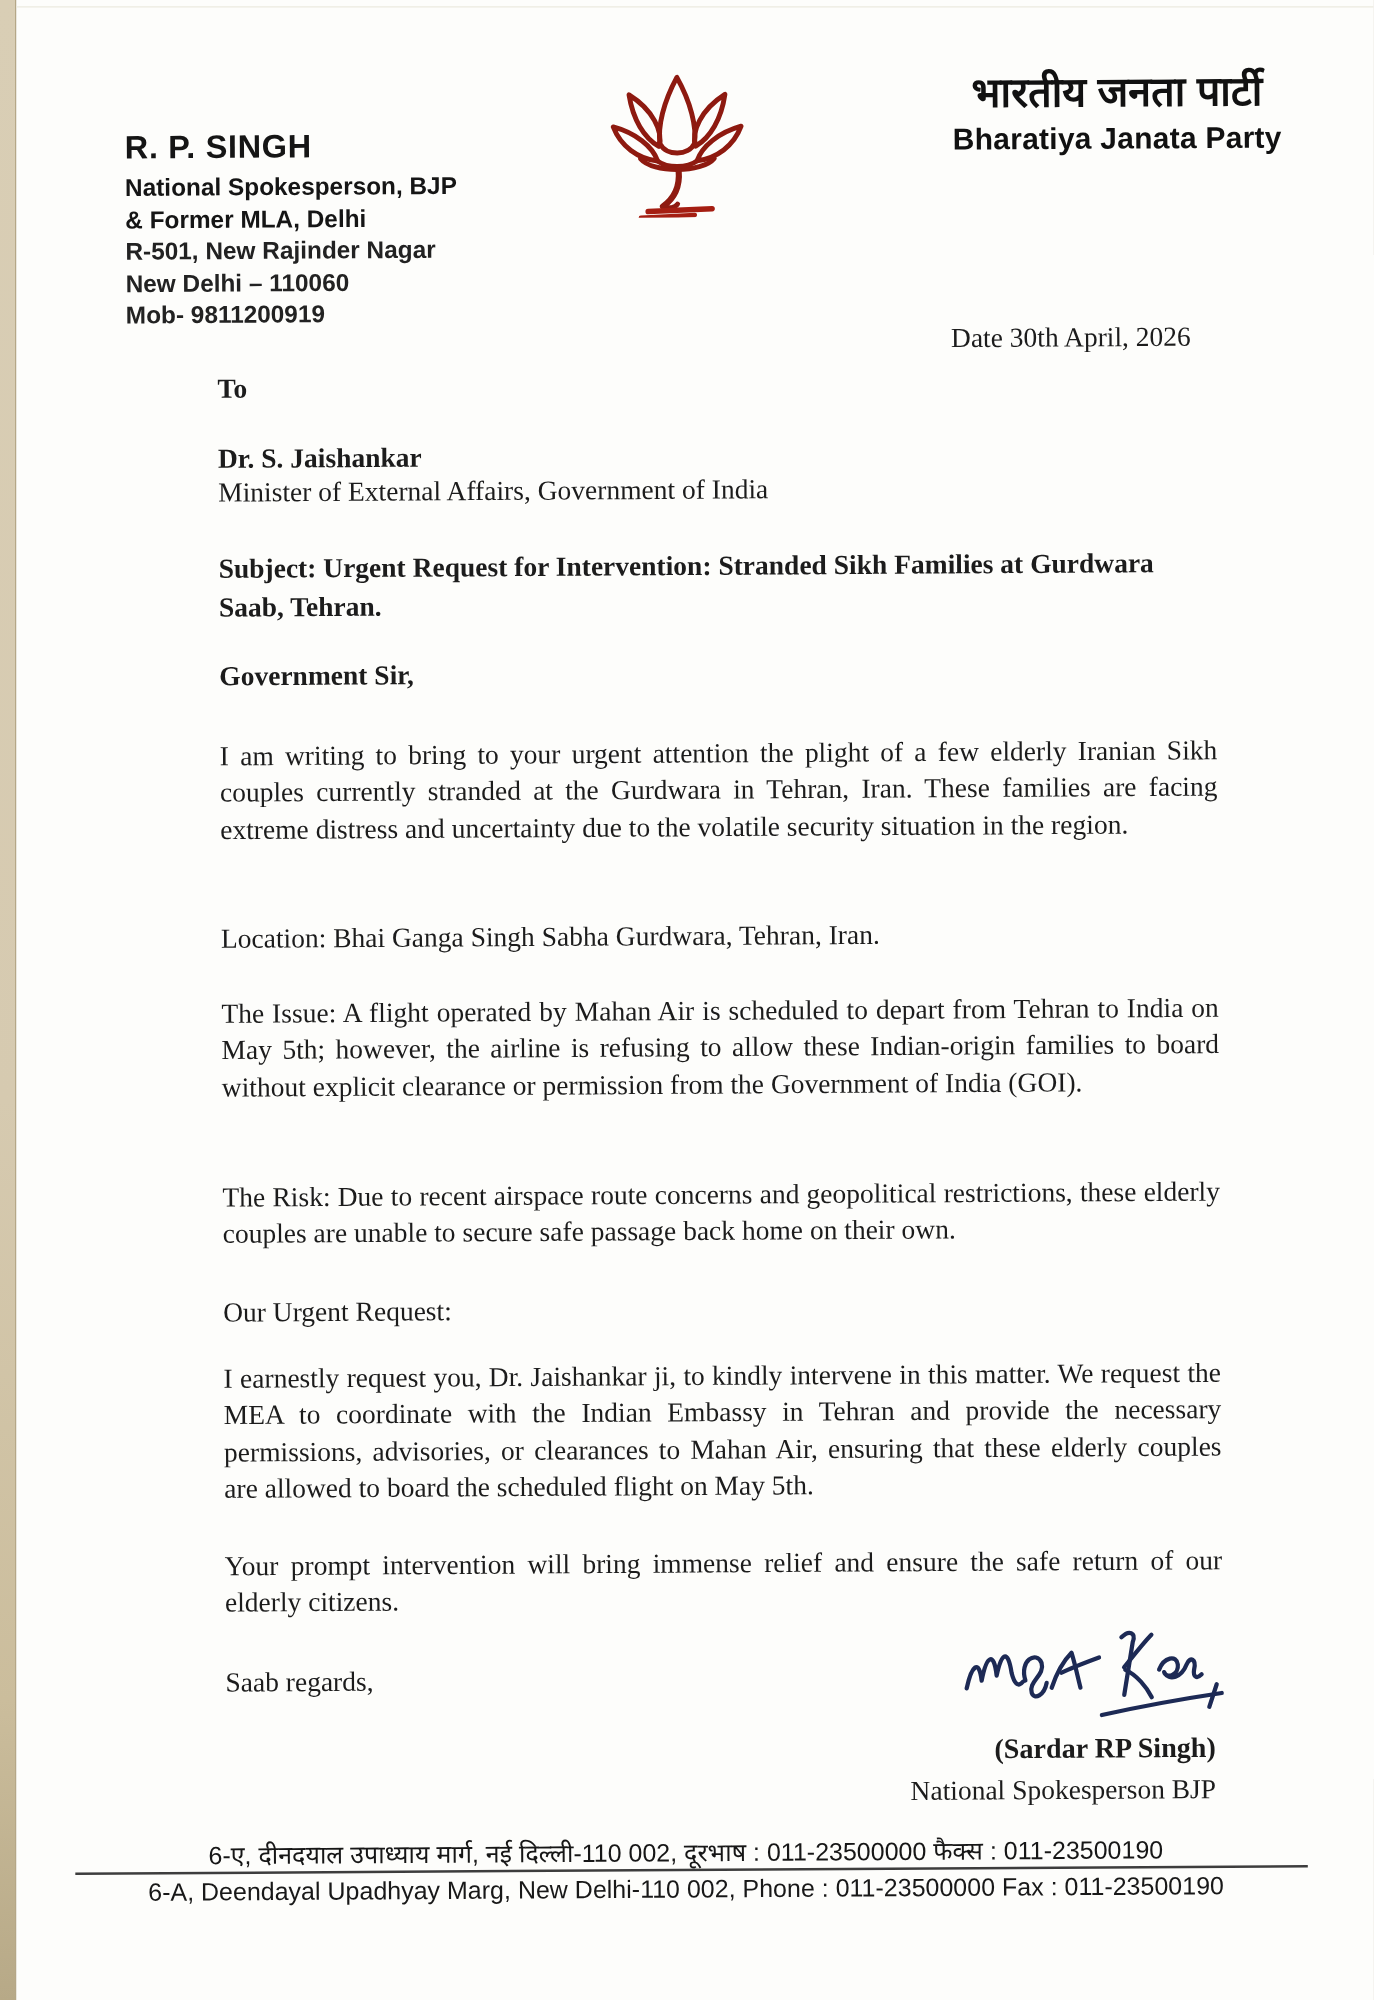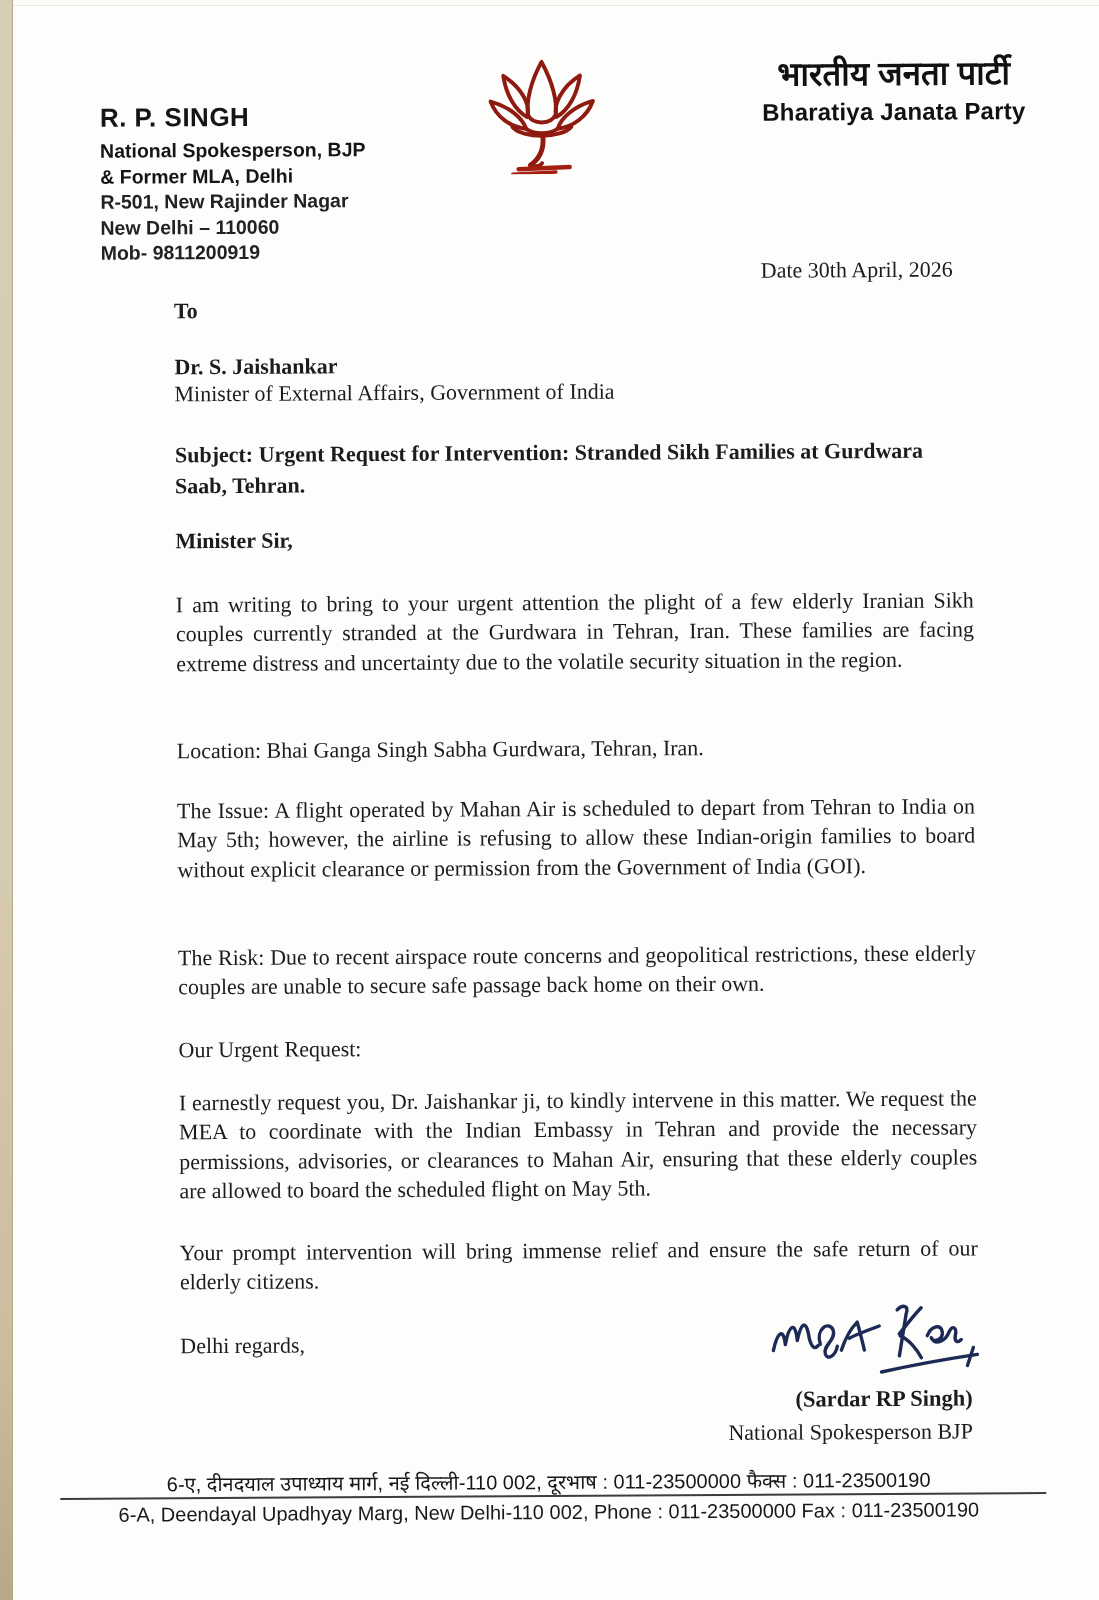--- a/index.html
+++ b/index.html
@@ -109,31 +109,31 @@
     <div class="recipient">
       <div class="rname">Dr. S. Jaishankar</div>
       <div>Minister of External Affairs, Government of India</div>
     </div>
 
     <div class="subject">
       <div>Subject: Urgent Request for Intervention: Stranded Sikh Families at Gurdwara</div>
       <div>Saab, Tehran.</div>
     </div>
 
-    <div class="greeting">Minister Sir,</div>
+    <div class="greeting">Government Sir,</div>
 
     <div class="para p1">I am writing to bring to your urgent attention the plight of a few elderly Iranian Sikh couples currently stranded at the Gurdwara in Tehran, Iran. These families are facing extreme distress and uncertainty due to the volatile security situation in the region.</div>
     <div class="para ploc">Location: Bhai Ganga Singh Sabha Gurdwara, Tehran, Iran.</div>
     <div class="para pissue">The Issue: A flight operated by Mahan Air is scheduled to depart from Tehran to India on May 5th; however, the airline is refusing to allow these Indian-origin families to board without explicit clearance or permission from the Government of India (GOI).</div>
     <div class="para prisk">The Risk: Due to recent airspace route concerns and geopolitical restrictions, these elderly couples are unable to secure safe passage back home on their own.</div>
     <div class="para phead">Our Urgent Request:</div>
     <div class="para preq">I earnestly request you, Dr. Jaishankar ji, to kindly intervene in this matter. We request the MEA to coordinate with the Indian Embassy in Tehran and provide the necessary permissions, advisories, or clearances to Mahan Air, ensuring that these elderly couples are allowed to board the scheduled flight on May 5th.</div>
     <div class="para pclose">Your prompt intervention will bring immense relief and ensure the safe return of our elderly citizens.</div>
 
-    <div class="regards">Delhi regards,</div>
+    <div class="regards">Saab regards,</div>
 
     <div class="signature">
       <svg width="228" height="82" viewBox="0 0 228 82" fill="none" stroke="#1d2a55" stroke-width="3.4" stroke-linecap="round" stroke-linejoin="round">
         <path d="M8,52 C12,34 18,28 20,46 C24,26 30,22 32,42 C36,24 41,20 44,40 C46,48 49,52 53,47"></path>
         <path d="M55,46 C50,30 64,22 68,32 C71,42 57,47 60,56 C62,62 70,58 72,48"></path>
         <path d="M76,52 C80,40 86,30 92,24 C95,34 97,44 99,52"></path>
         <path d="M84,40 C92,36 103,32 114,28"></path>
         <path d="M132,12 C138,6 144,8 141,16 L134,58"></path>
         <path d="M134,36 C142,26 150,16 156,10"></path>
         <path d="M135,38 C144,42 152,52 156,60"></path>

